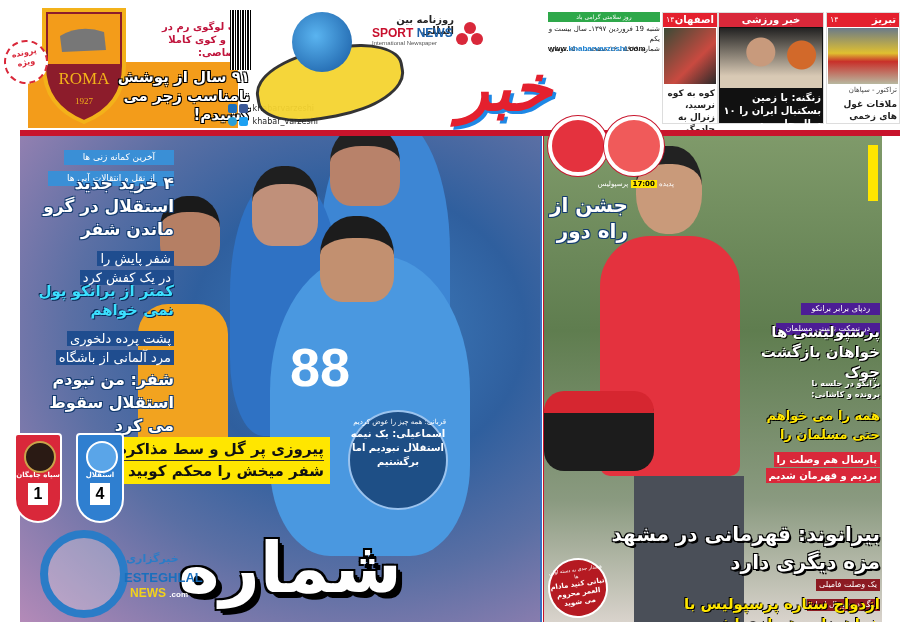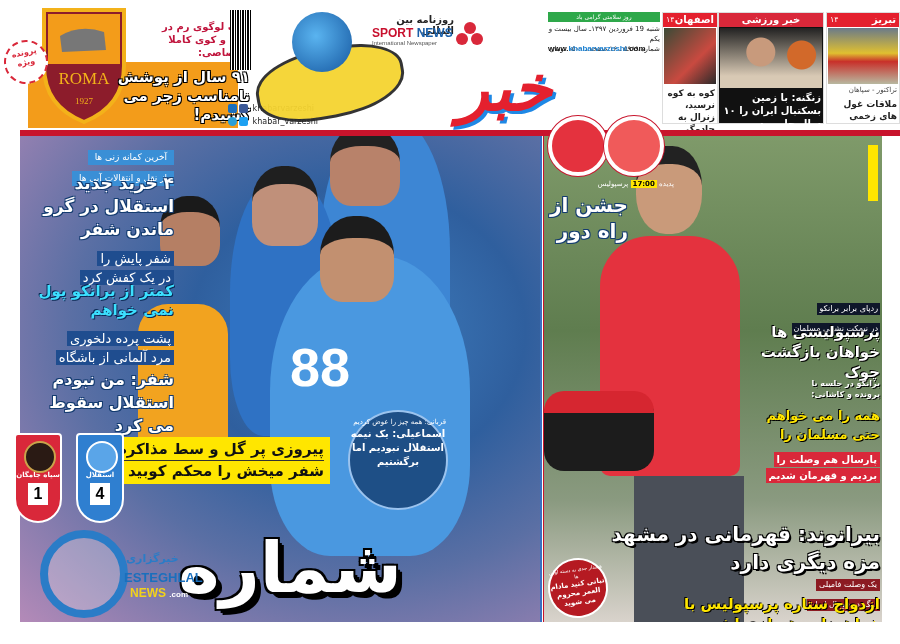--- a/index.html
+++ b/index.html
@@ -45,21 +45,21 @@
 
   
   .rule-red { left: 20px; top: 130px; width: 880px; height: 6px; background: #c8142c; }
 
   #left-panel { left: 20px; top: 136px; width: 520px; height: 486px; overflow: hidden;
     background: radial-gradient(ellipse at 65% 40%, #3f7fc0 0%, #2f5f9e 35%, #5a6fa4 60%, #b48ab8 100%); }
   .player-blob { position: absolute; border-radius: 45% 45% 30% 30%; background: #4a90d9; }
   .vest { position: absolute; left: 118px; top: 168px; width: 90px; height: 150px; background: #f2a31f; border-radius: 30px 30px 8px 8px; }
   .jersey88 { position: absolute; left: 270px; top: 200px; font-size: 54px; font-weight: bold; color: #fff; font-family: "Liberation Sans", sans-serif; }
 
-  .kicker-blue { background: #3a8fd6; color: #fff; font-size: 9px; padding: 1px 7px; line-height: 13px; display: inline-block; margin-bottom: 1px; }
+  .kicker-blue { background: #3a8fd6; color: #fff; font-size: 9px; padding: 1px 19px; line-height: 13px; display: inline-block; margin-bottom: 1px; }
   .kicker-navy { background: #1f4d8f; color: #fff; font-size: 13px; padding: 1px 3px; line-height: 13px; display: inline-block; margin-bottom: 1px; }
   .white-hl { color: #fff; font-weight: bold; text-shadow: 1px 1px 0 #143c70, -1px -1px 0 #143c70, 1px -1px 0 #143c70, -1px 1px 0 #143c70; }
   .cyan-hl { color: #3ce0ff; font-weight: bold; text-shadow: 1px 1px 0 #0b2a55, -1px -1px 0 #0b2a55; }
 
   .lcol { left: 24px; width: 150px; }
   #kick-1 { top: 145px; }
   #hl-1 { top: 172px; font-size: 17px; line-height: 23px; }
   #kick-2 { top: 248px; }
   #hl-2 { top: 282px; font-size: 15px; line-height: 19px; }
   #kick-3 { top: 328px; }
@@ -101,21 +101,21 @@
   .right-edge-bar { left: 882px; top: 136px; width: 18px; height: 486px; background: #fff; }
   .yellow-tag { left: 868px; top: 145px; width: 10px; height: 56px; background: #ffe600; }
 
   .derby-logos { left: 548px; top: 116px; width: 120px; height: 64px; }
   .derby-logos i { position: absolute; top: 0; width: 60px; height: 60px; border-radius: 50%; background: #e4323e; border: 4px solid #fff; box-shadow: 0 0 0 1px #c8142c; }
   .derby-time { left: 554px; top: 180px; width: 120px; font-size: 7px; color: #fff; }
   .derby-time b { background: #ffe600; color: #000; padding: 0 2px; }
   .derby-hl { left: 548px; top: 192px; width: 80px; font-size: 20px; line-height: 26px; }
 
   .rcol { left: 756px; width: 124px; }
-  .kicker-red { background: #0f172a; color: #fff; font-size: 8px; padding: 0 2px; line-height: 12px; display: inline-block; margin-bottom: 1px; }
+  .kicker-red { background: #4c1d95; color: #fff; font-size: 8px; padding: 0 10px; line-height: 12px; display: inline-block; margin-bottom: 1px; }
   .kicker-maroon { background: #8c1a22; color: #fff; font-size: 8px; padding: 0 3px; line-height: 12px; display: inline-block; margin-bottom: 1px; }
   #rk-1 { top: 296px; }
   #rh-1 { top: 322px; font-size: 15px; line-height: 20px; color: #fff; font-weight: bold; text-shadow: 1px 1px 0 #000, -1px -1px 0 #000; }
   #rk-2 { top: 378px; font-size: 8px; color: #fff; font-weight: bold; line-height: 11px; text-shadow: 1px 1px 0 #000; }
   #rh-2 { top: 406px; font-size: 13px; line-height: 19px; color: #ffe600; font-weight: bold; text-shadow: 1px 1px 0 #000, -1px -1px 0 #000; }
   #rk-3 { top: 452px; font-size: 10px; line-height: 15px; }
   #rk-3 span { background: #d9283a; color: #fff; padding: 0 3px; font-weight: bold; display: inline-block; margin-bottom: 1px; }
 
   .beiran-hl { left: 590px; top: 520px; width: 290px; font-size: 20px; line-height: 28px; color: #fff; font-weight: bold; text-shadow: 2px 2px 0 #000, -1px -1px 0 #000, 1px -1px 0 #000, -1px 1px 0 #000; }
   .marriage-kick { left: 720px; top: 572px; width: 160px; }

